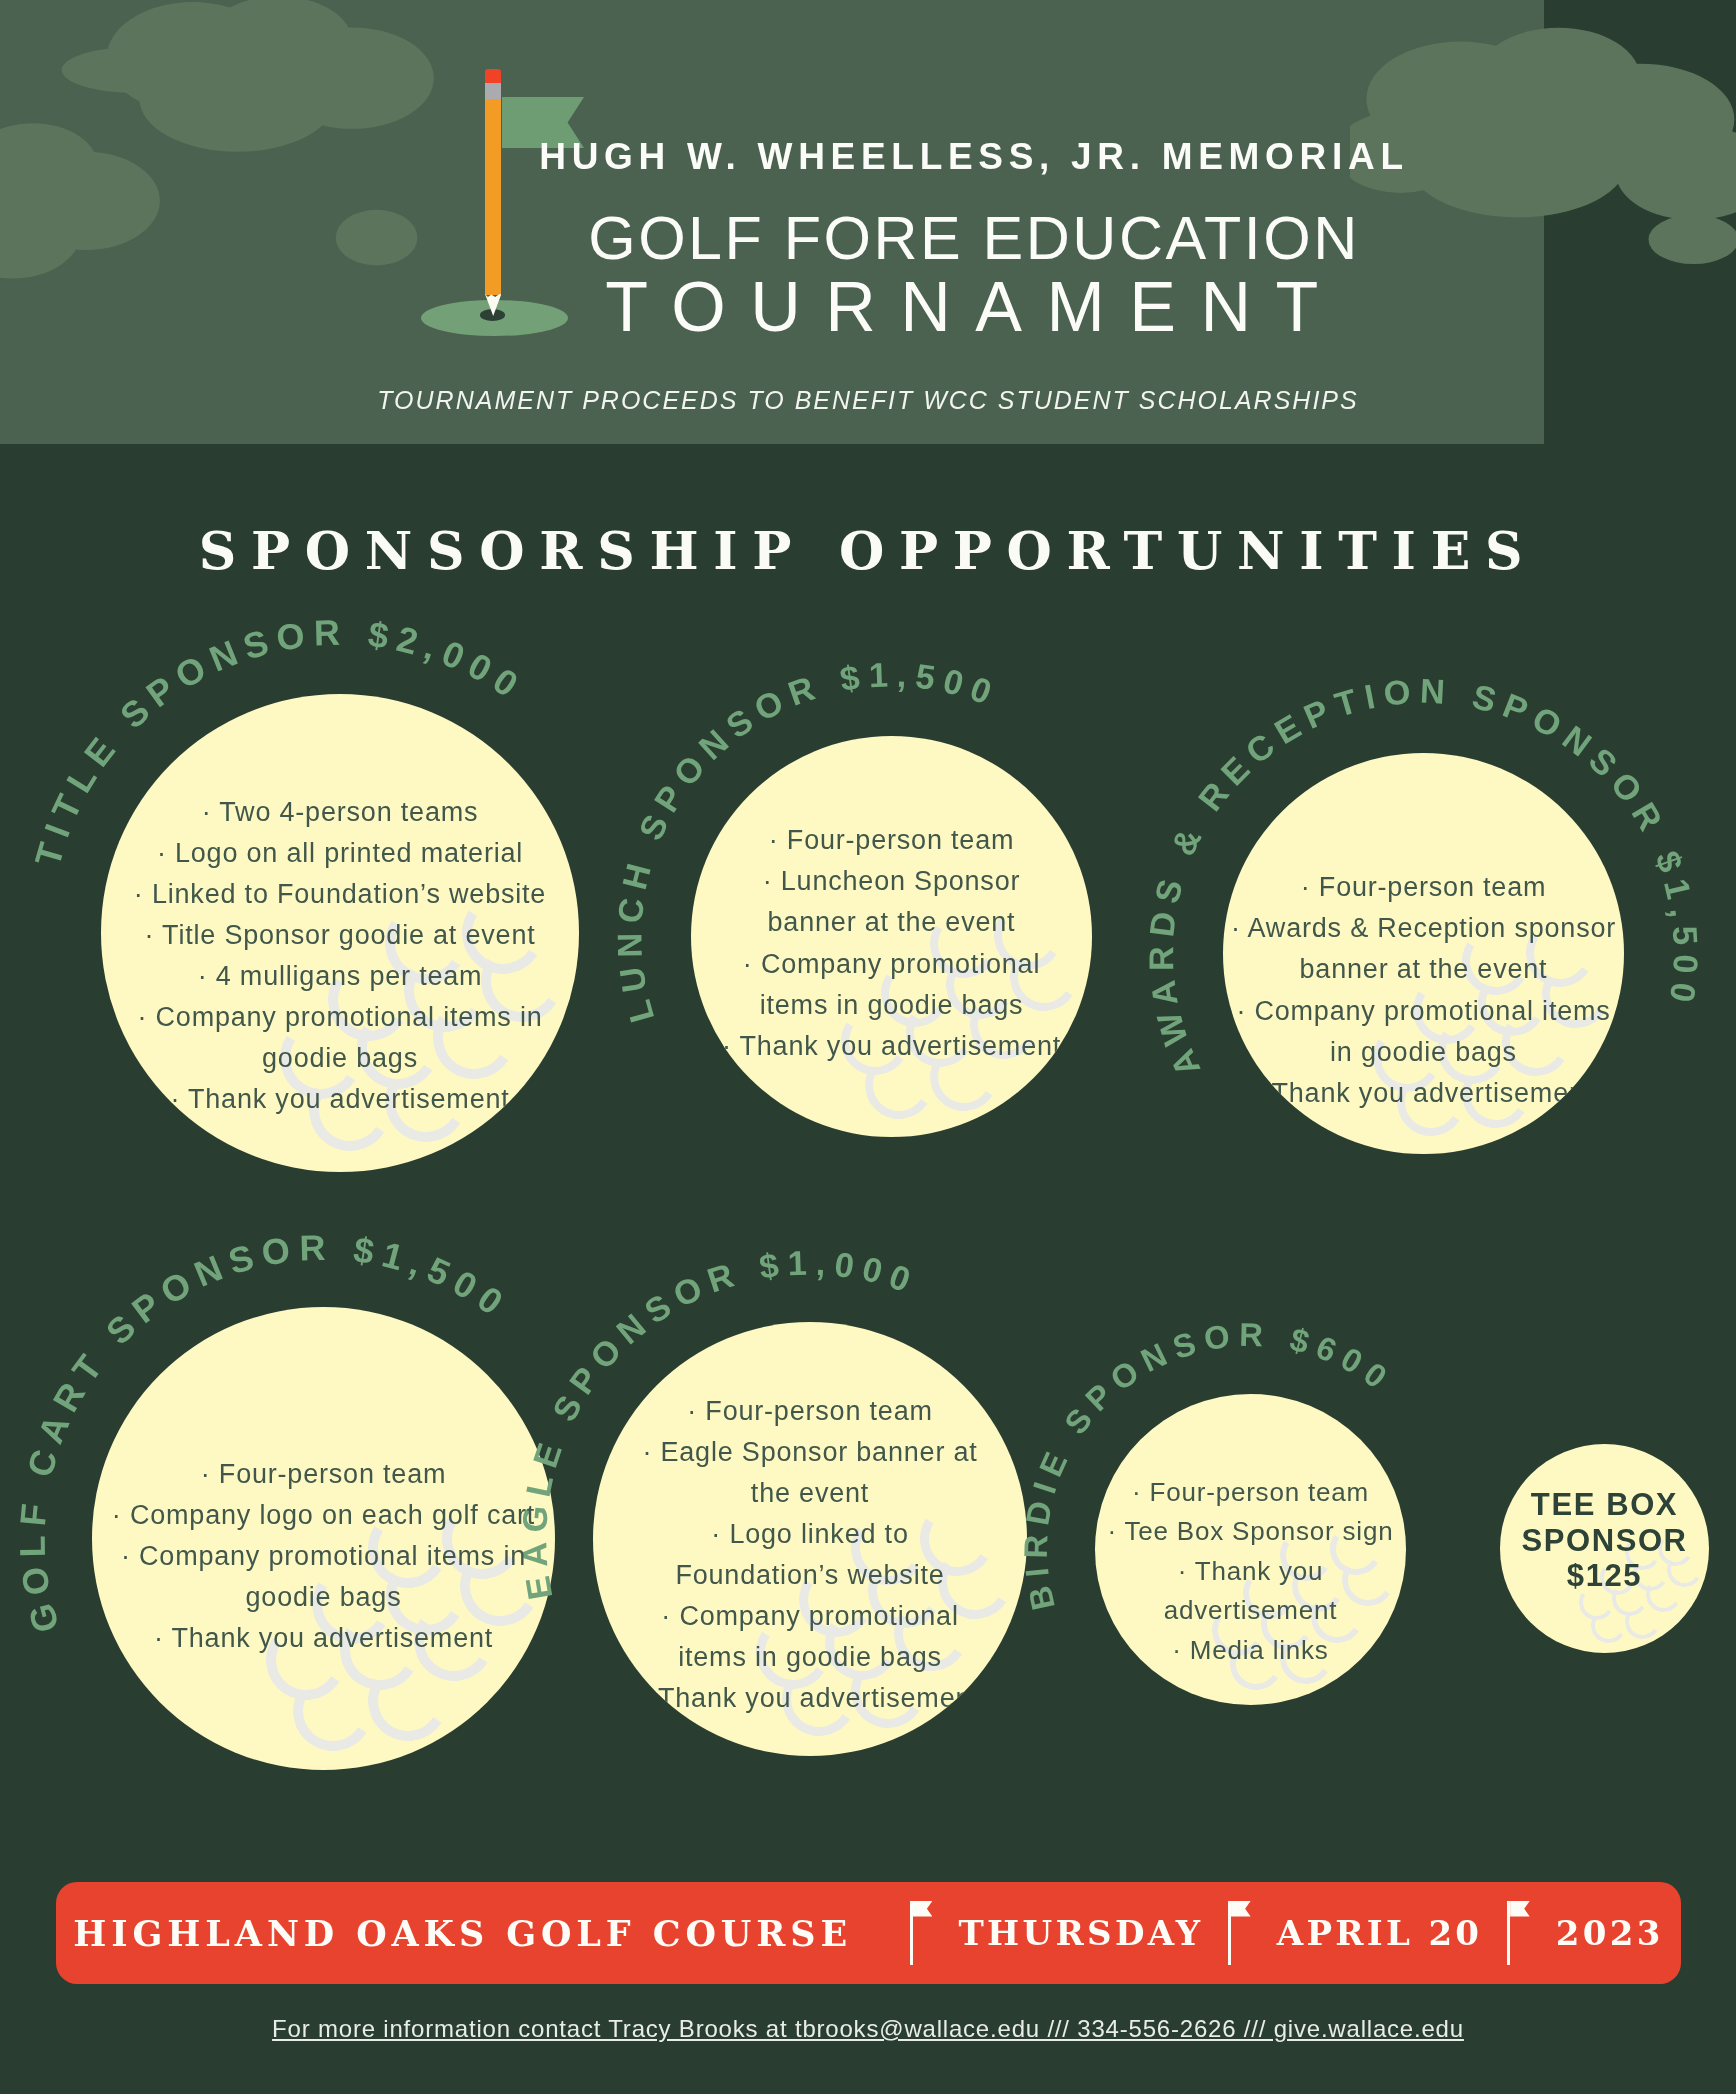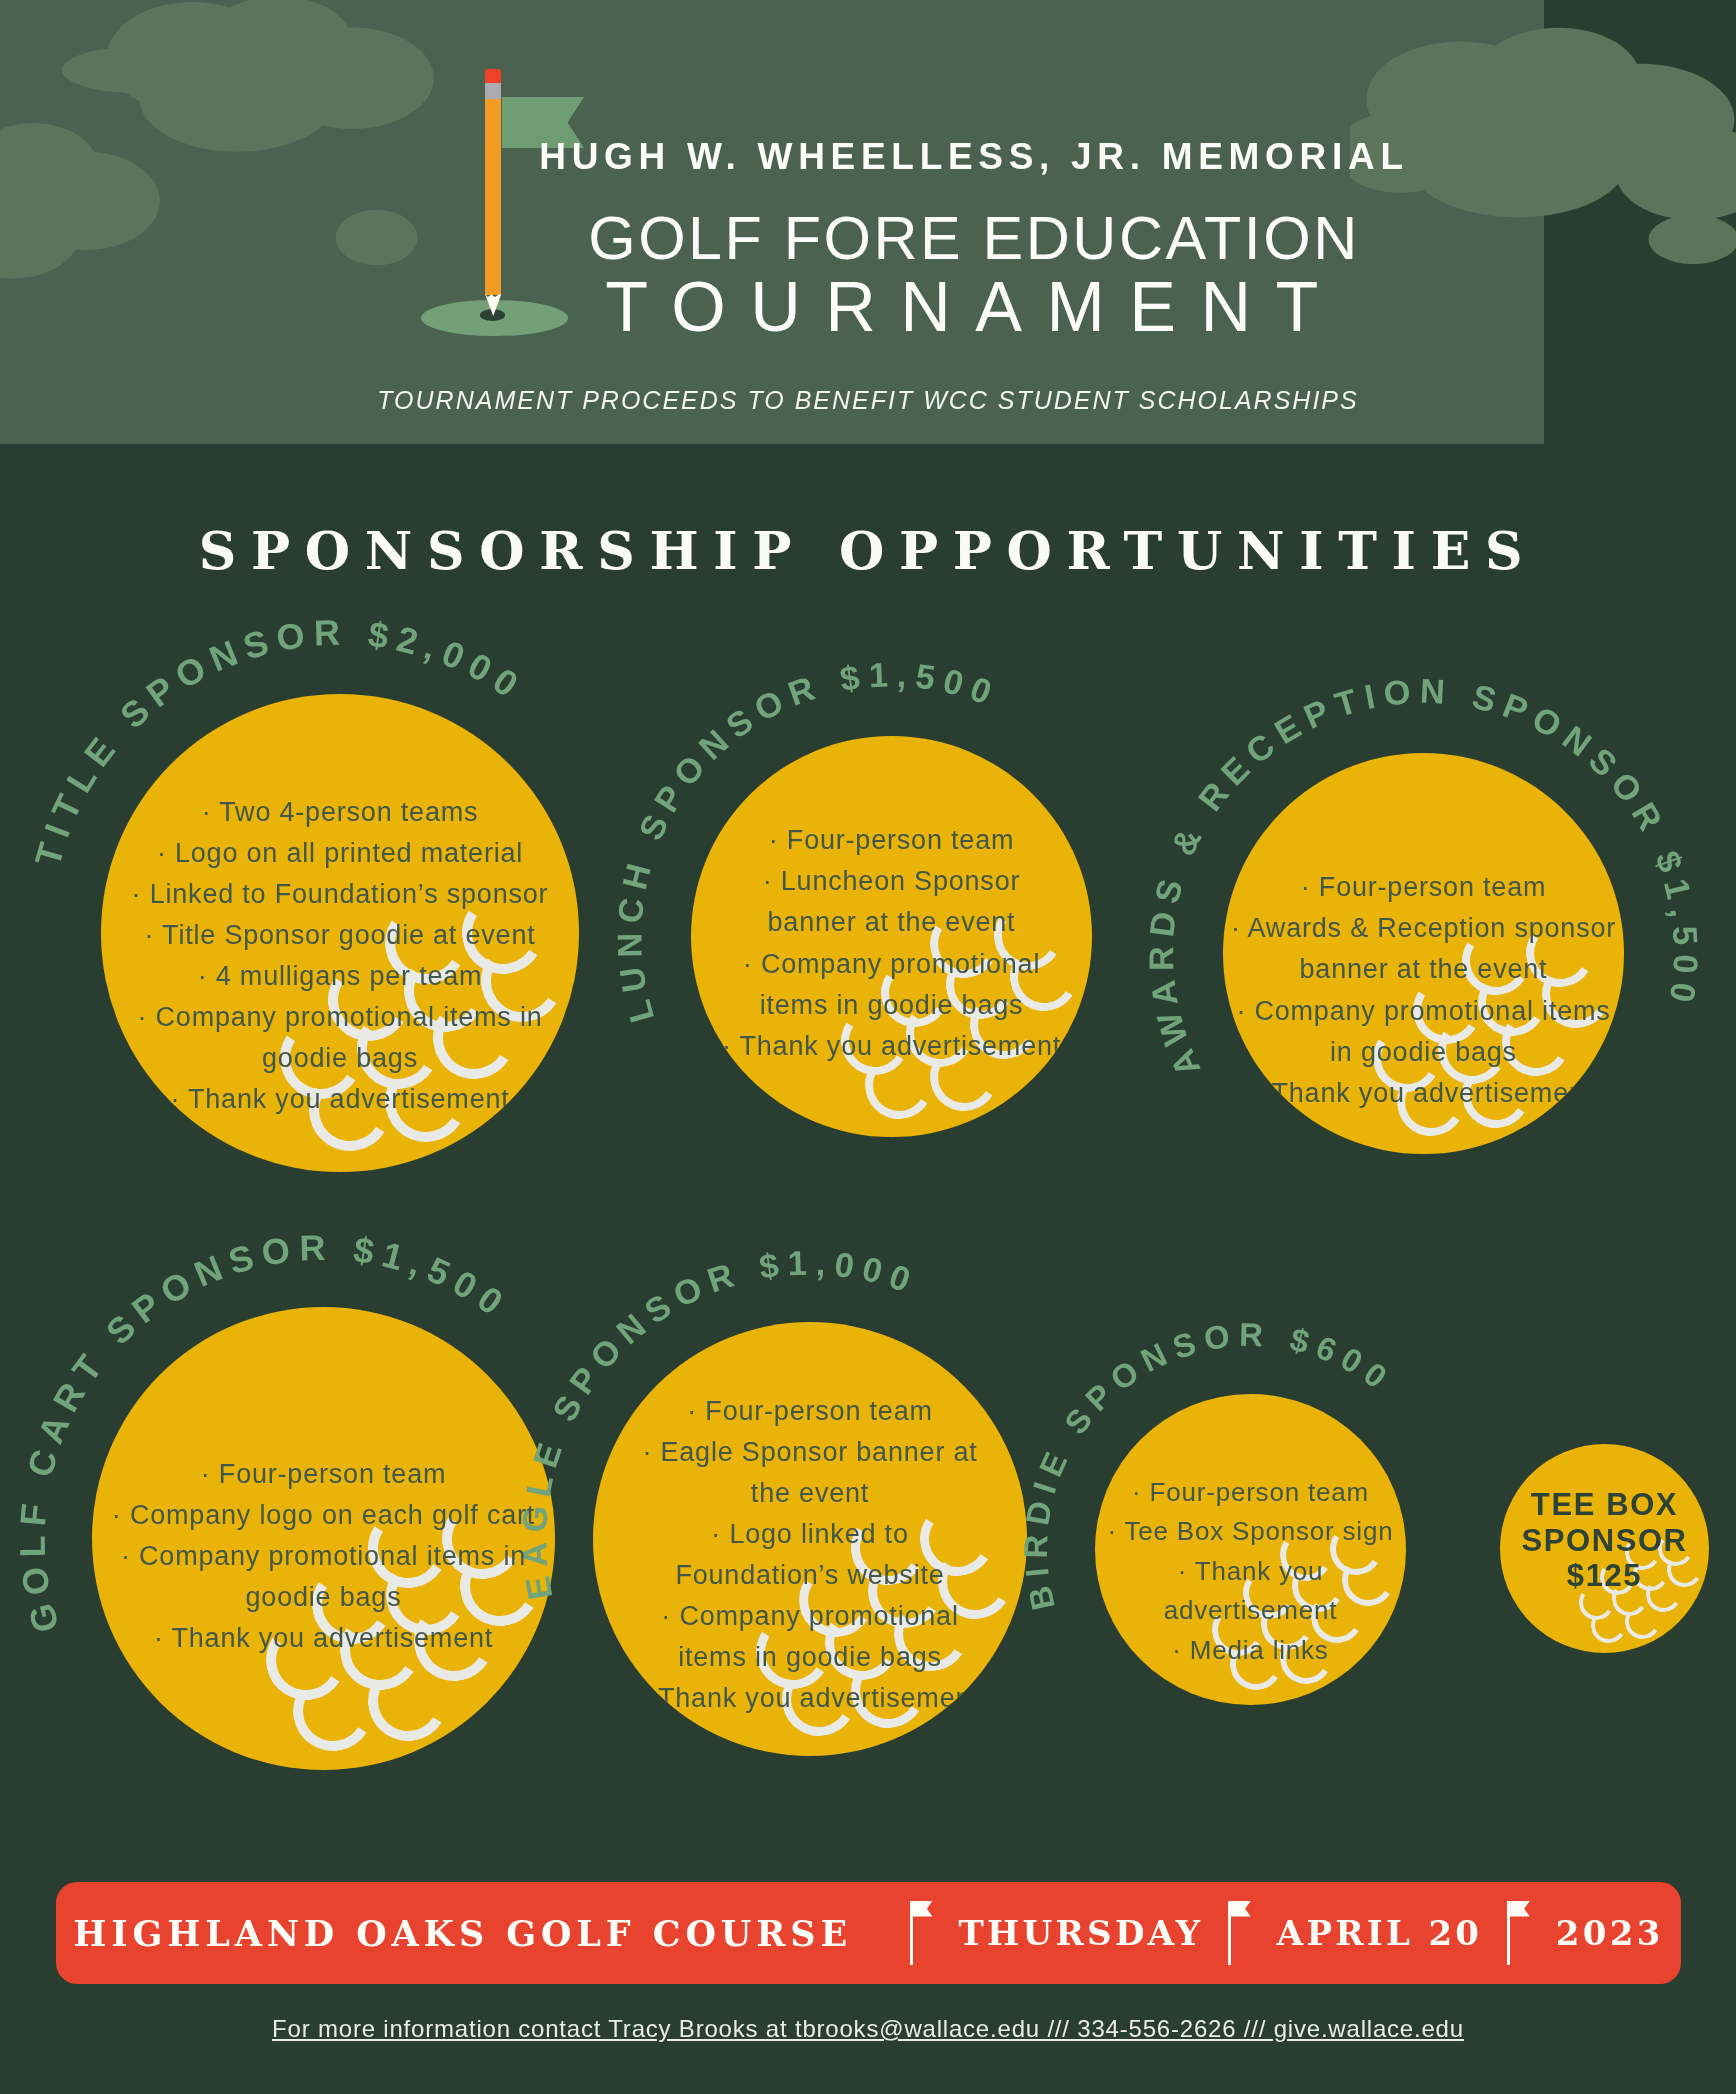--- a/index.html
+++ b/index.html
@@ -31,21 +31,21 @@
   #title-line1{ top:203px; font-size:61px; font-weight:400; letter-spacing:2.5px;}
   #title-line2{ top:267px; font-size:70px; font-weight:400; letter-spacing:24.5px;}
   #header-subtitle{ position:absolute; left:868px; top:386px; transform:translateX(-50%);
     white-space:nowrap; color:#f2f4ef; font-size:25px; font-style:italic; letter-spacing:2px; font-weight:400;}
   
   #section-title{
     position:absolute; left:868px; top:520px; transform:translateX(-50%); white-space:nowrap;
     font-family:"DejaVu Serif", serif; font-weight:700; font-size:52px; letter-spacing:14.7px; color:#fbfbf6;
   }
   
-  .ball{ position:absolute; background:#eab308; border-radius:50%; overflow:hidden;}
+  .ball{ position:absolute; background:#fef9c3; border-radius:50%; overflow:hidden;}
   #ball1{ left:101px;  top:694px;  width:478px; height:478px;}
   #ball2{ left:691px;  top:736px;  width:401px; height:401px;}
   #ball3{ left:1223px; top:753px;  width:401px; height:401px;}
   #ball4{ left:92px;  top:1307px; width:463px; height:463px;}
   #ball5{ left:593px;  top:1322px; width:434px; height:434px;}
   #ball6{ left:1095px; top:1394px; width:311px; height:311px;}
   #ball7{ left:1500px; top:1444px; width:209px; height:209px;}
   .benefits{
     position:absolute; inset:0; margin:0; list-style:none;
     display:flex; flex-direction:column; justify-content:center; align-items:center;
@@ -130,21 +130,21 @@
     <div class="hdr-text" id="title-line2">TOURNAMENT</div>
     <div id="header-subtitle">TOURNAMENT PROCEEDS TO BENEFIT WCC STUDENT SCHOLARSHIPS</div>
   </div>
 
   <div id="section-title">SPONSORSHIP OPPORTUNITIES</div>
 
   <div class="ball" id="ball1">
     <ul class="benefits">
       <li>Two 4-person teams</li>
       <li>Logo on all printed material</li>
-      <li>Linked to Foundation’s sponsor</li>
+      <li>Linked to Foundation’s website</li>
       <li>Title Sponsor goodie at event</li>
       <li>4 mulligans per team</li>
       <li>Company promotional items in goodie bags</li>
       <li>Thank you advertisement</li>
     </ul>
   <div class="dimple" style="left: 284px; top: 208px; width: 62px; height: 62px; border-width: 10.6px;"></div>
       <div class="dimple" style="left: 361px; top: 198px; width: 62px; height: 62px; border-width: 10.6px;"></div>
       <div class="dimple" style="left: 227px; top: 265px; width: 62px; height: 62px; border-width: 10.6px;"></div>
       <div class="dimple" style="left: 303px; top: 256px; width: 62px; height: 62px; border-width: 10.6px;"></div>
       <div class="dimple" style="left: 380px; top: 246px; width: 62px; height: 62px; border-width: 10.6px;"></div>

